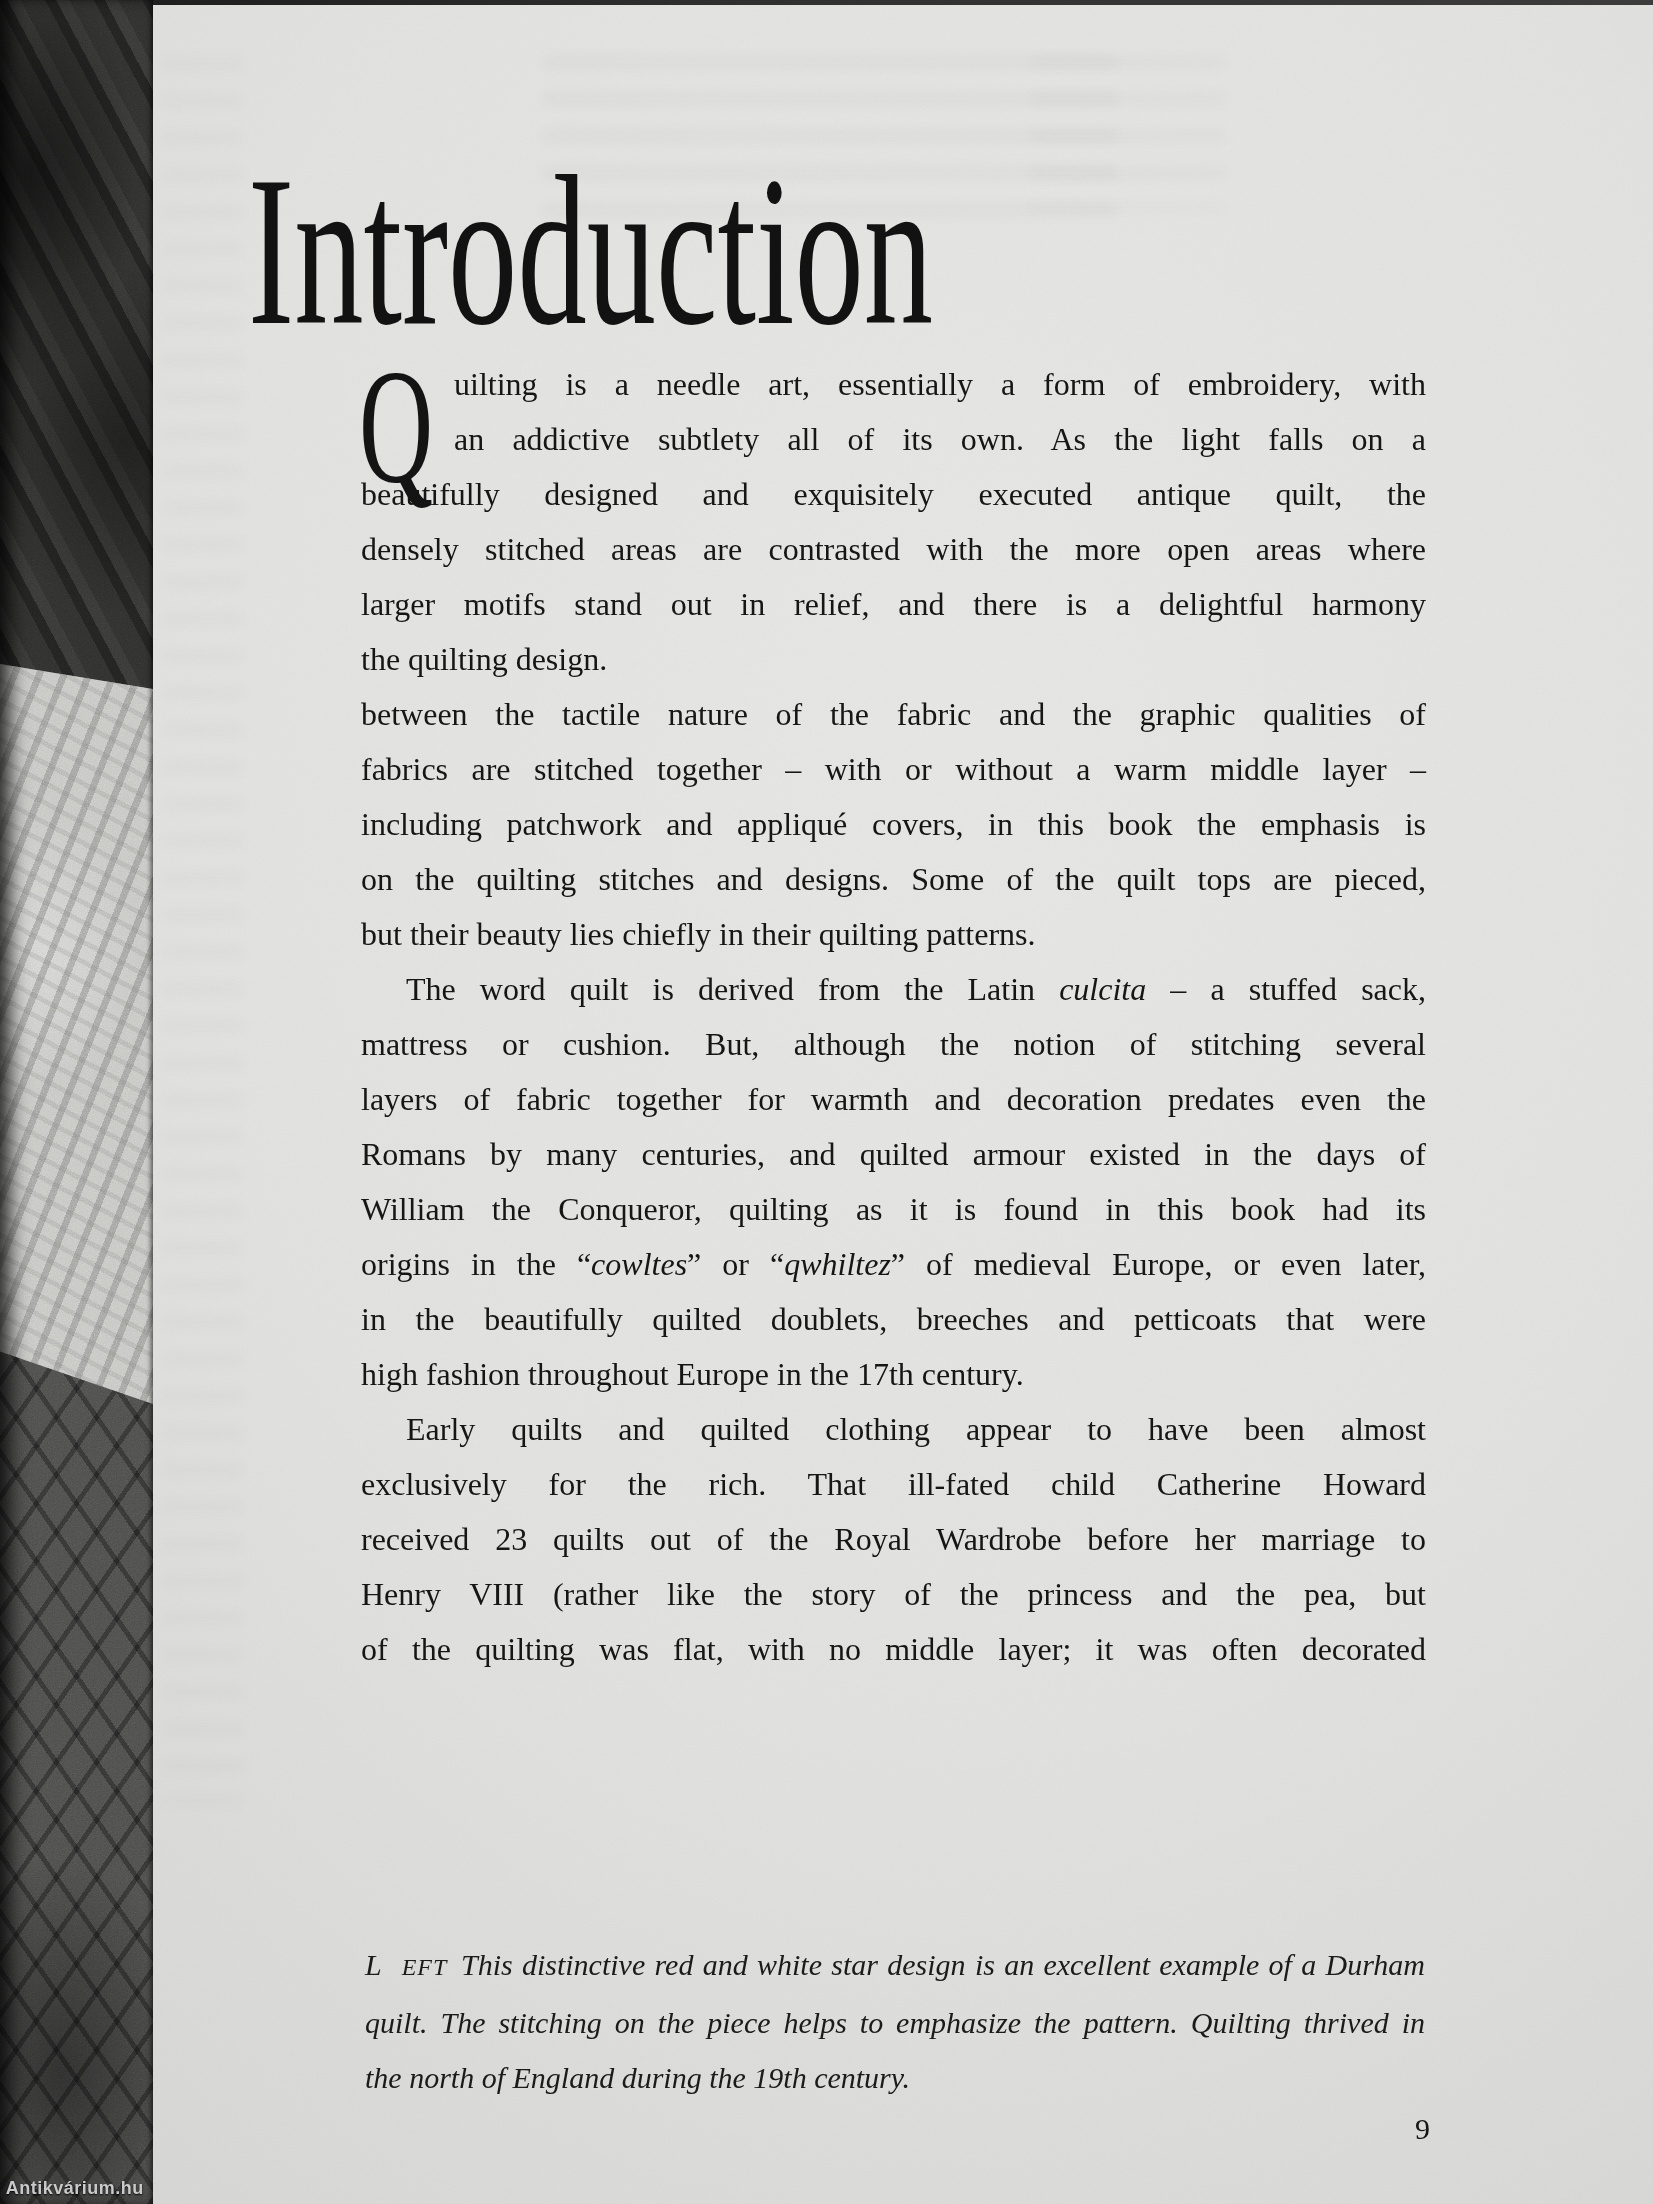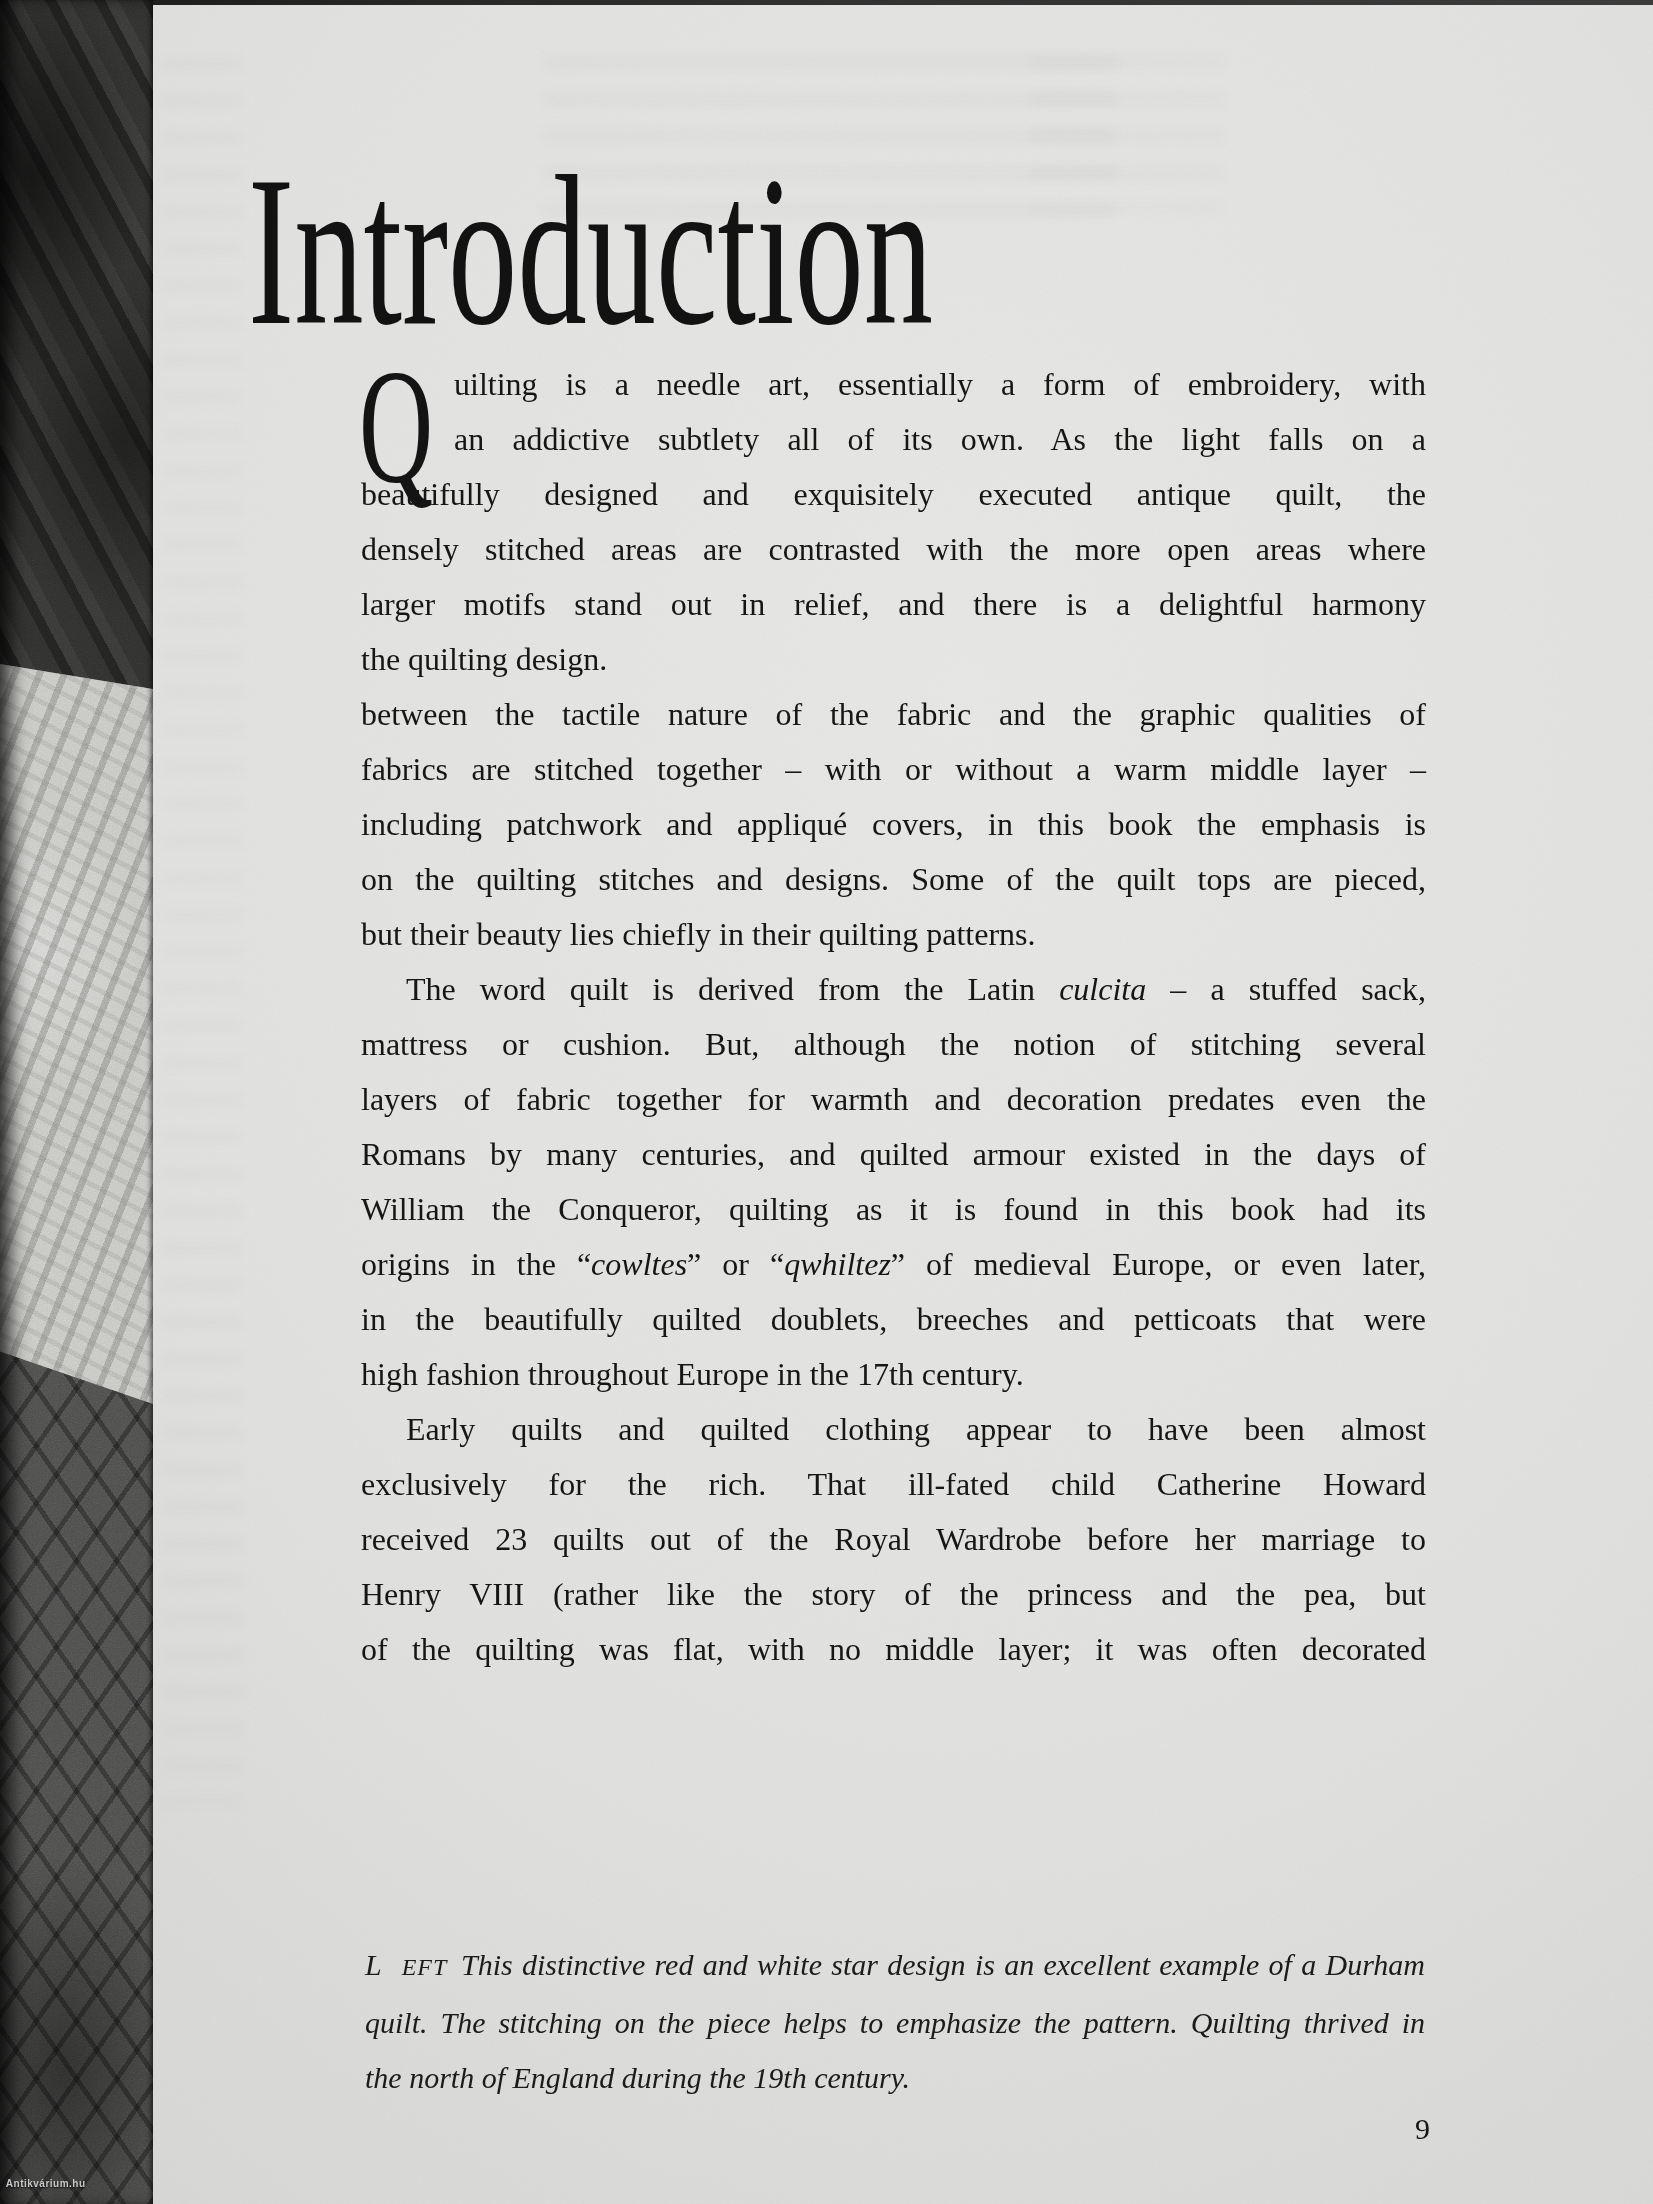--- a/index.html
+++ b/index.html
@@ -34,21 +34,21 @@
       repeating-linear-gradient(-55deg, rgba(0,0,0,.30) 0 4.9px, rgba(0,0,0,0) 4.9px 33px),
       radial-gradient(ellipse 175px 291px at 40% 85%, rgba(0,0,0,.4), transparent 75%),
       #4b4b4a;
   }
   .strip-noise { position:absolute; left:0; top:0; mix-blend-mode:overlay; opacity:.55; pointer-events:none; }
   .strip-shadow { position:absolute; inset:0; pointer-events:none;
     box-shadow: inset -3.9px 0 5.8px -1.9px rgba(0,0,0,.6), inset 15.5px 0 19.4px -5.8px rgba(0,0,0,.8); }
   .page-noise { position:absolute; left:0; top:0; mix-blend-mode:multiply; opacity:.05; pointer-events:none; }
 
   .watermark { position:absolute; left:5.8px; top:2178px;
-    font-family:"Liberation Sans", sans-serif; font-weight:bold; font-size:10px;
+    font-family:"Liberation Sans", sans-serif; font-weight:bold; font-size:18px;
     color:#cbcbcb; letter-spacing:0.5px; text-shadow:0 1px 1.9px rgba(0,0,0,.9); }
 
   
   .ghost { position:absolute; filter:blur(5.8px); pointer-events:none;
     background:repeating-linear-gradient(180deg, #6a6a6a 0 11.6px, rgba(0,0,0,0) 11.6px 37px); }
   .g1 { left:543px; top:56px;  width:573px;  height:170px;  opacity:.05; }
   .g2 { left:163px; top:58px;  width:80px;   height:1747px; opacity:.035; }
   .g3 { left:1031px; top:56px; width:194px;  height:155px;  opacity:.04; }
 
   

